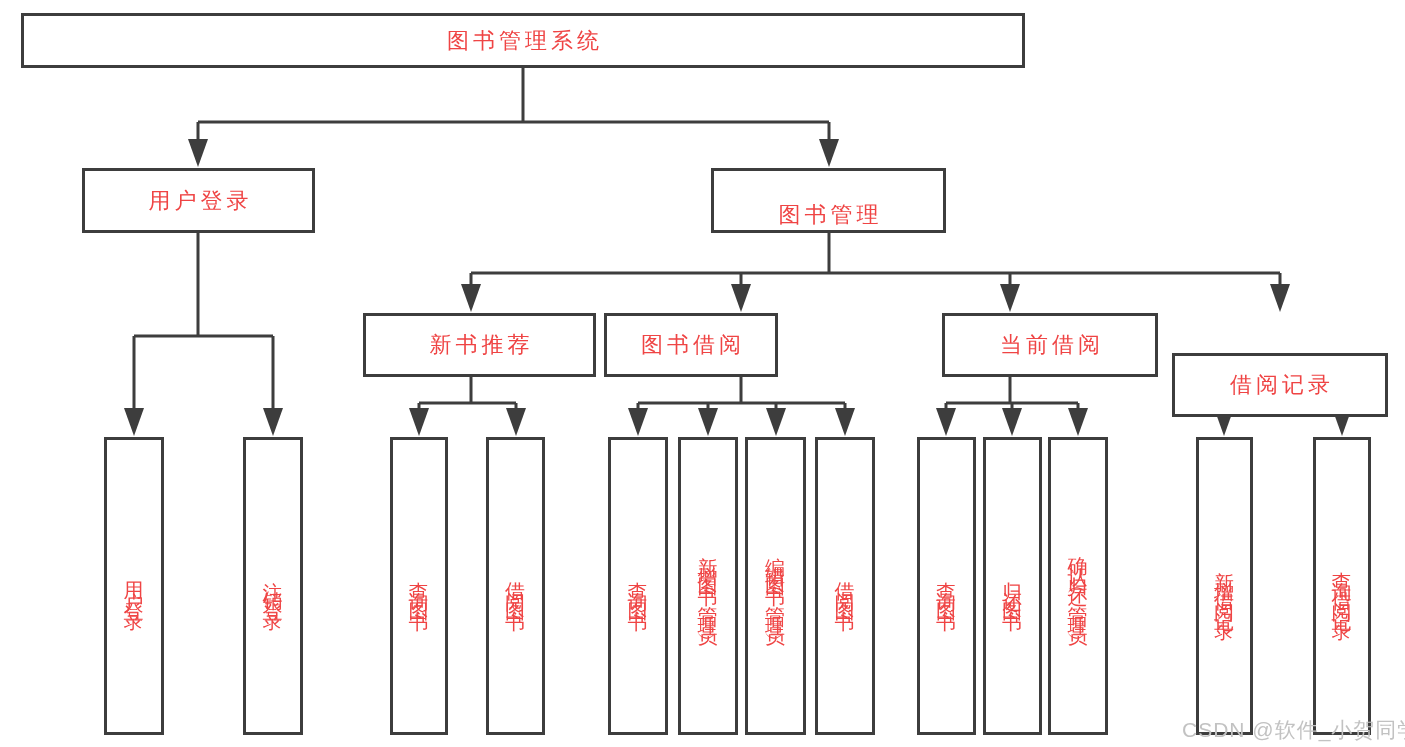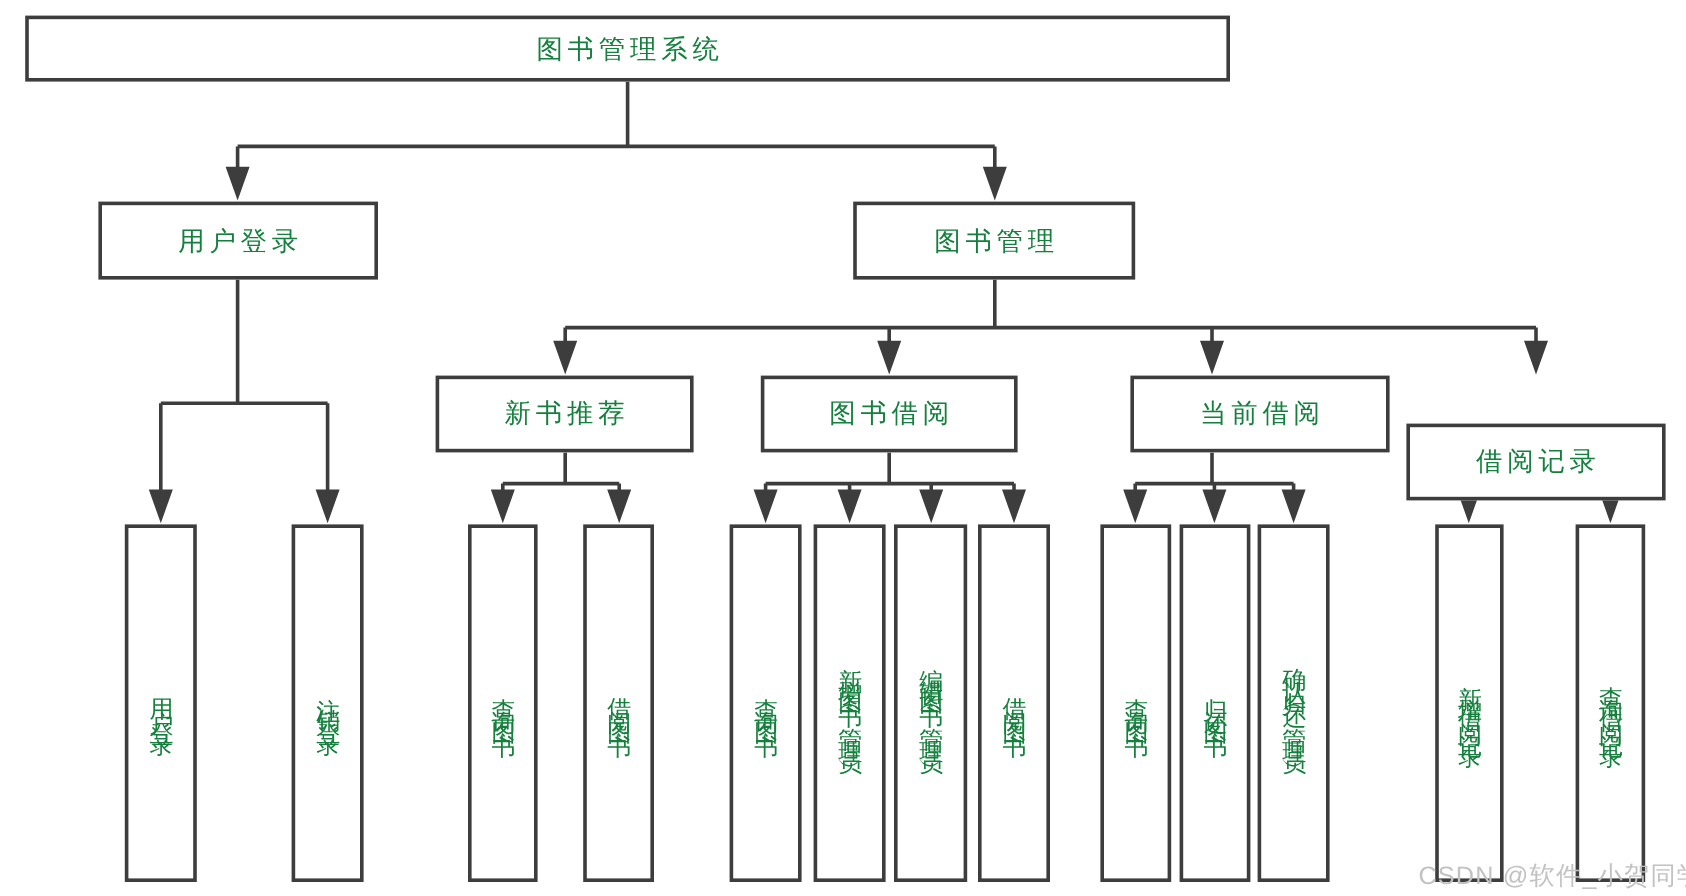--- a/index.html
+++ b/index.html
@@ -24,21 +24,21 @@
     pointer-events: none;
   }
   .node {
     position: absolute;
     box-sizing: border-box;
     border: 3px solid #3d3d3d;
     background: #ffffff;
     display: flex;
     align-items: center;
     justify-content: center;
-    color: #15803d;
+    color: #ef4444;
   }
   .h-label {
     font-size: 22px;
     letter-spacing: 4px;
     white-space: nowrap;
     text-indent: 4px; 
   }
   .leaf .v-label {
     writing-mode: vertical-rl;
     text-orientation: mixed;
@@ -110,28 +110,28 @@
     </g>
   </svg>
 
   <div class="node" style="left:21px; top:13px; width:1004px; height:55px;">
     <span class="h-label">图书管理系统</span>
   </div>
 
   <div class="node" style="left:82px; top:168px; width:233px; height:65px;">
     <span class="h-label">用户登录</span>
   </div>
-  <div class="node" style="left:711px; top:168px; width:235px; height:65px;">
+  <div class="node" style="left:711px; top:168px; width:235px; height:65px;align-items:flex-end;">
     <span class="h-label">图书管理</span>
   </div>
 
-  <div class="node" style="left:363px; top:313px; width:215px; height:64px;">
+  <div class="node" style="left:363px; top:313px; width:233px; height:64px;">
     <span class="h-label">新书推荐</span>
   </div>
-  <div class="node" style="left:634px; top:313px; width:214px; height:64px;">
+  <div class="node" style="left:604px; top:313px; width:174px; height:64px;">
     <span class="h-label">图书借阅</span>
   </div>
   <div class="node" style="left:942px; top:313px; width:216px; height:64px;">
     <span class="h-label">当前借阅</span>
   </div>
   <div class="node" style="left:1172px; top:313px; width:216px; height:64px;margin-top:40px;">
     <span class="h-label">借阅记录</span>
   </div>
 
   <div class="node leaf" style="left:104px; top:437px; width:60px; height:298px;">

